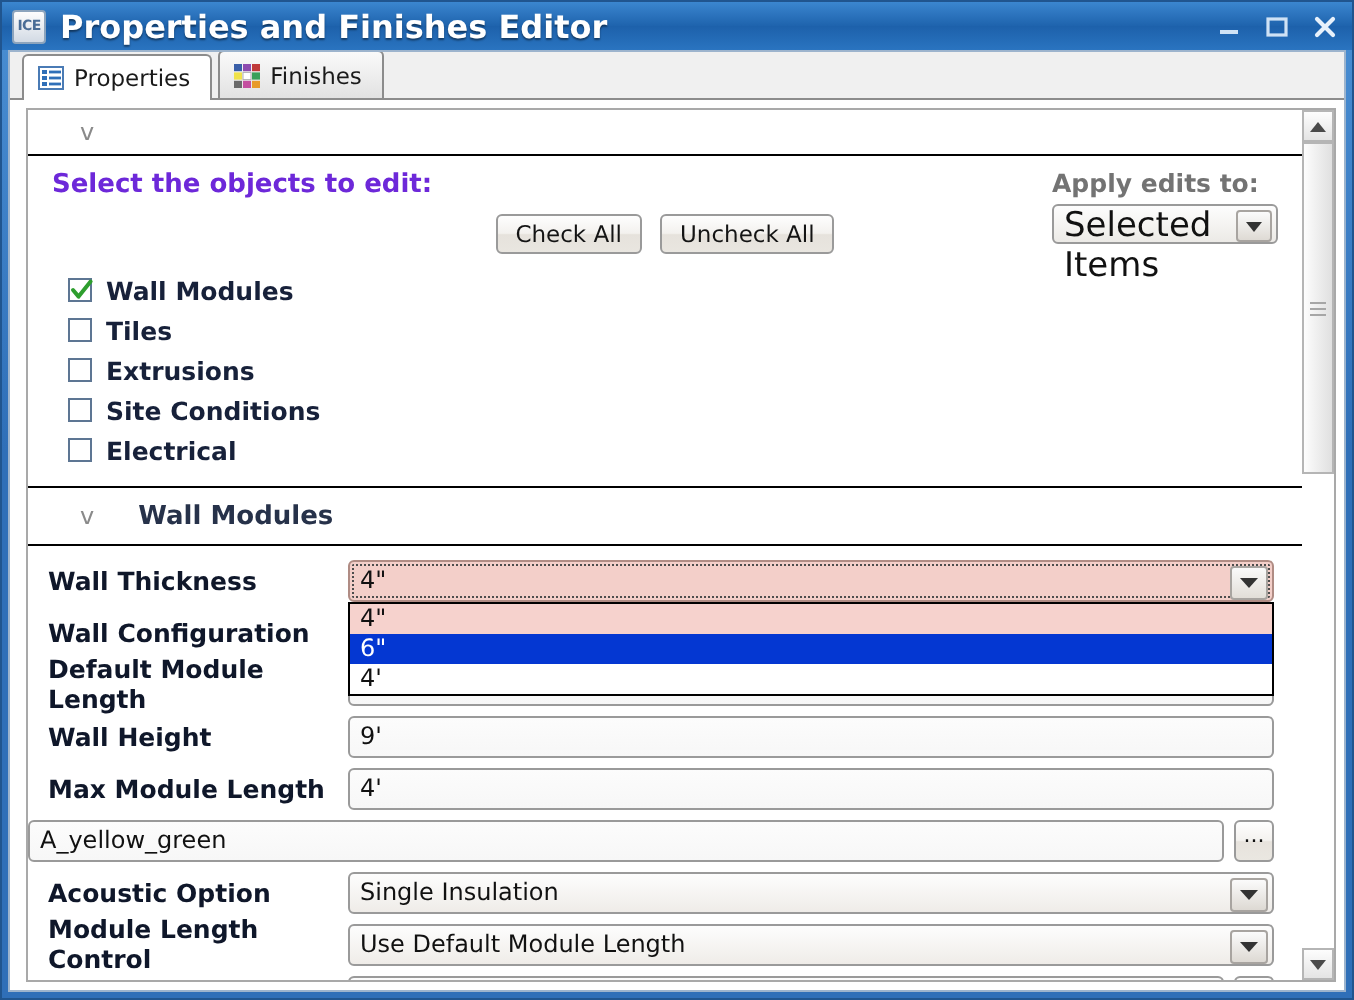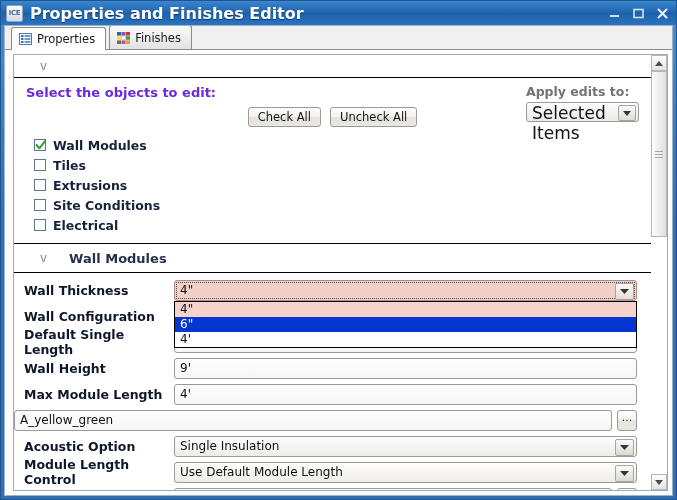--- a/index.html
+++ b/index.html
@@ -580,21 +580,21 @@
                   <span class="arrow-btn">
                     <svg width="9" height="5" viewBox="0 0 9 5">
                         <path d="M0 0 L9 0 L4.5 5 Z" fill="#333"></path>
                       </svg>
                   </span>
                 </div>
               </div>
             </div>
 
             <div class="frow">
-              <div class="flabel">Default Single Length</div>
+              <div class="flabel">Default Module Length</div>
               <div class="fctl">
                 <div class="txtfield">
                   <span></span>
                 </div>
               </div>
             </div>
 
             <div class="frow">
               <div class="flabel">Wall Height</div>
               <div class="fctl">

